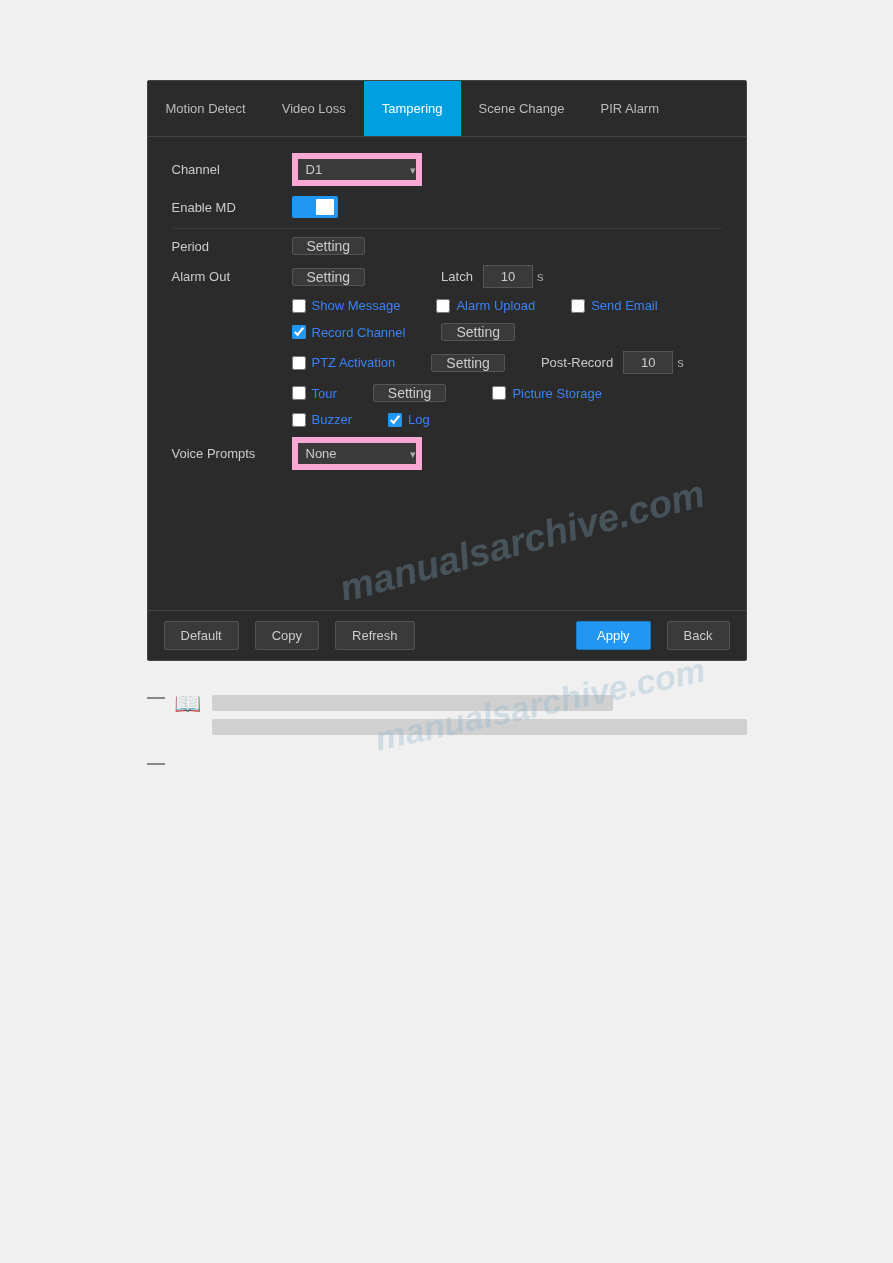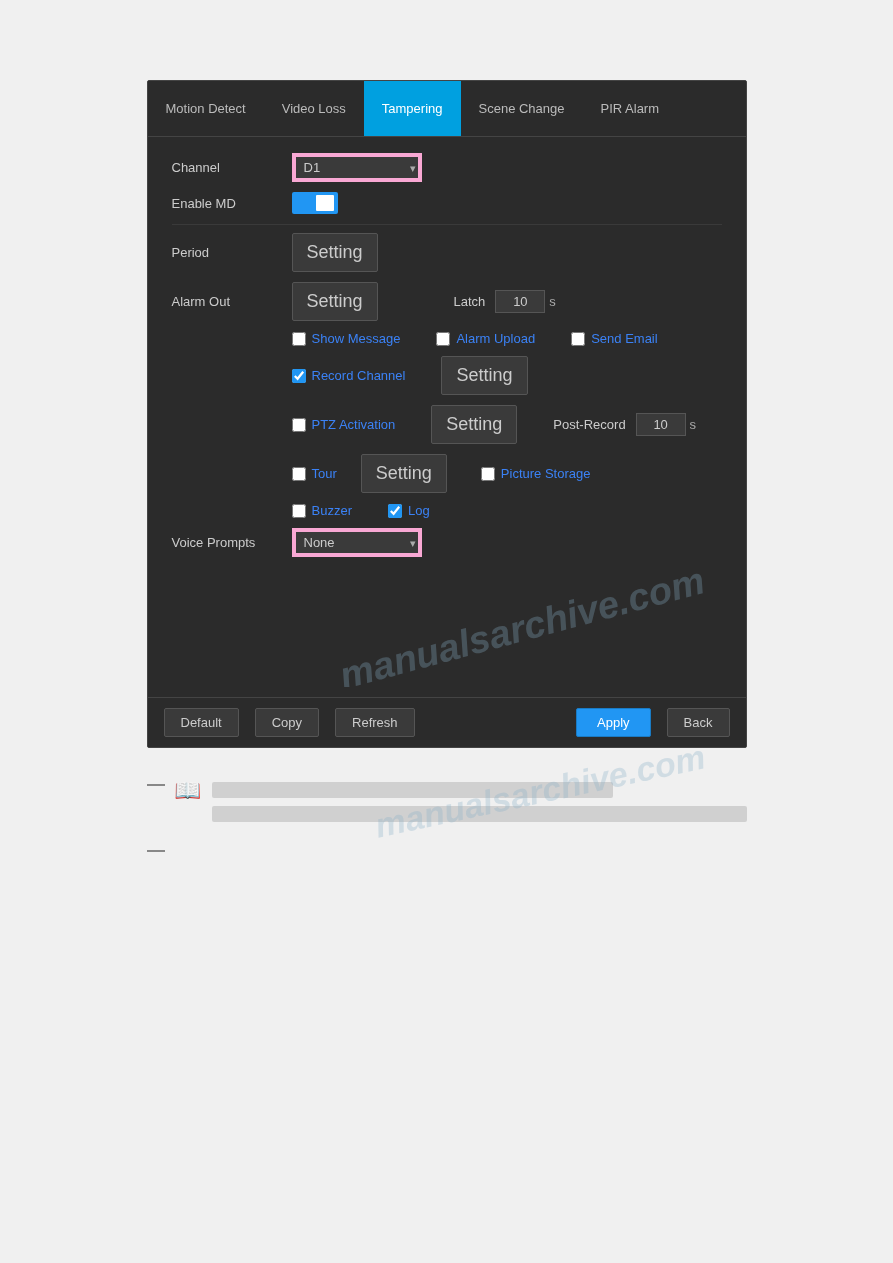--- a/index.html
+++ b/index.html
@@ -66,21 +66,21 @@
 
     .form-control-area {
       display: flex;
       align-items: center;
       flex: 1;
     }
 
     
     .dropdown {
       background: #3a3a3a;
-      border: 4px solid #f9a8d4;
+      border: 6px solid #f9a8d4;
       color: #ccc;
       padding: 3px 8px;
       font-size: 13px;
       width: 130px;
       appearance: none;
       -webkit-appearance: none;
       cursor: pointer;
     }
     .dropdown-wrapper {
       position: relative;
@@ -120,22 +120,22 @@
     }
     .toggle.on .knob {
       left: 24px;
     }
 
     
     .btn-setting {
       background: #3a3a3a;
       border: 1px solid #555;
       color: #ccc;
-      padding: 8px 14px;
-      font-size: 18px;
+      padding: 0 14px;
+      font-size: 14px;
       cursor: pointer;
       border-radius: 2px;
     }
 
     
     .checkbox-group {
       display: flex;
       align-items: center;
       gap: 6px;
       margin-right: 20px;
@@ -325,21 +325,21 @@
           <div class="input-with-suffix" style="margin-left:20px;">
             <span style="color:#ccc;margin-right:6px;">Post-Record</span>
             <input class="input-num" type="text" value="10" style="">
             <span class="suffix">s</span>
           </div>
         </div>
       </div>
 
       <div class="form-row">
         <div class="form-label"></div>
-        <div class="form-control-area" style="gap:4px;">
+        <div class="form-control-area" style="gap:16px;">
           <div class="checkbox-group">
             <input type="checkbox" id="tour" style="">
             <label for="tour">Tour</label>
           </div>
           <button class="btn-setting">Setting</button>
           <div class="checkbox-group" style="margin-left:30px;">
             <input type="checkbox" id="picture-storage" style="">
             <label for="picture-storage">Picture Storage</label>
           </div>
         </div>

